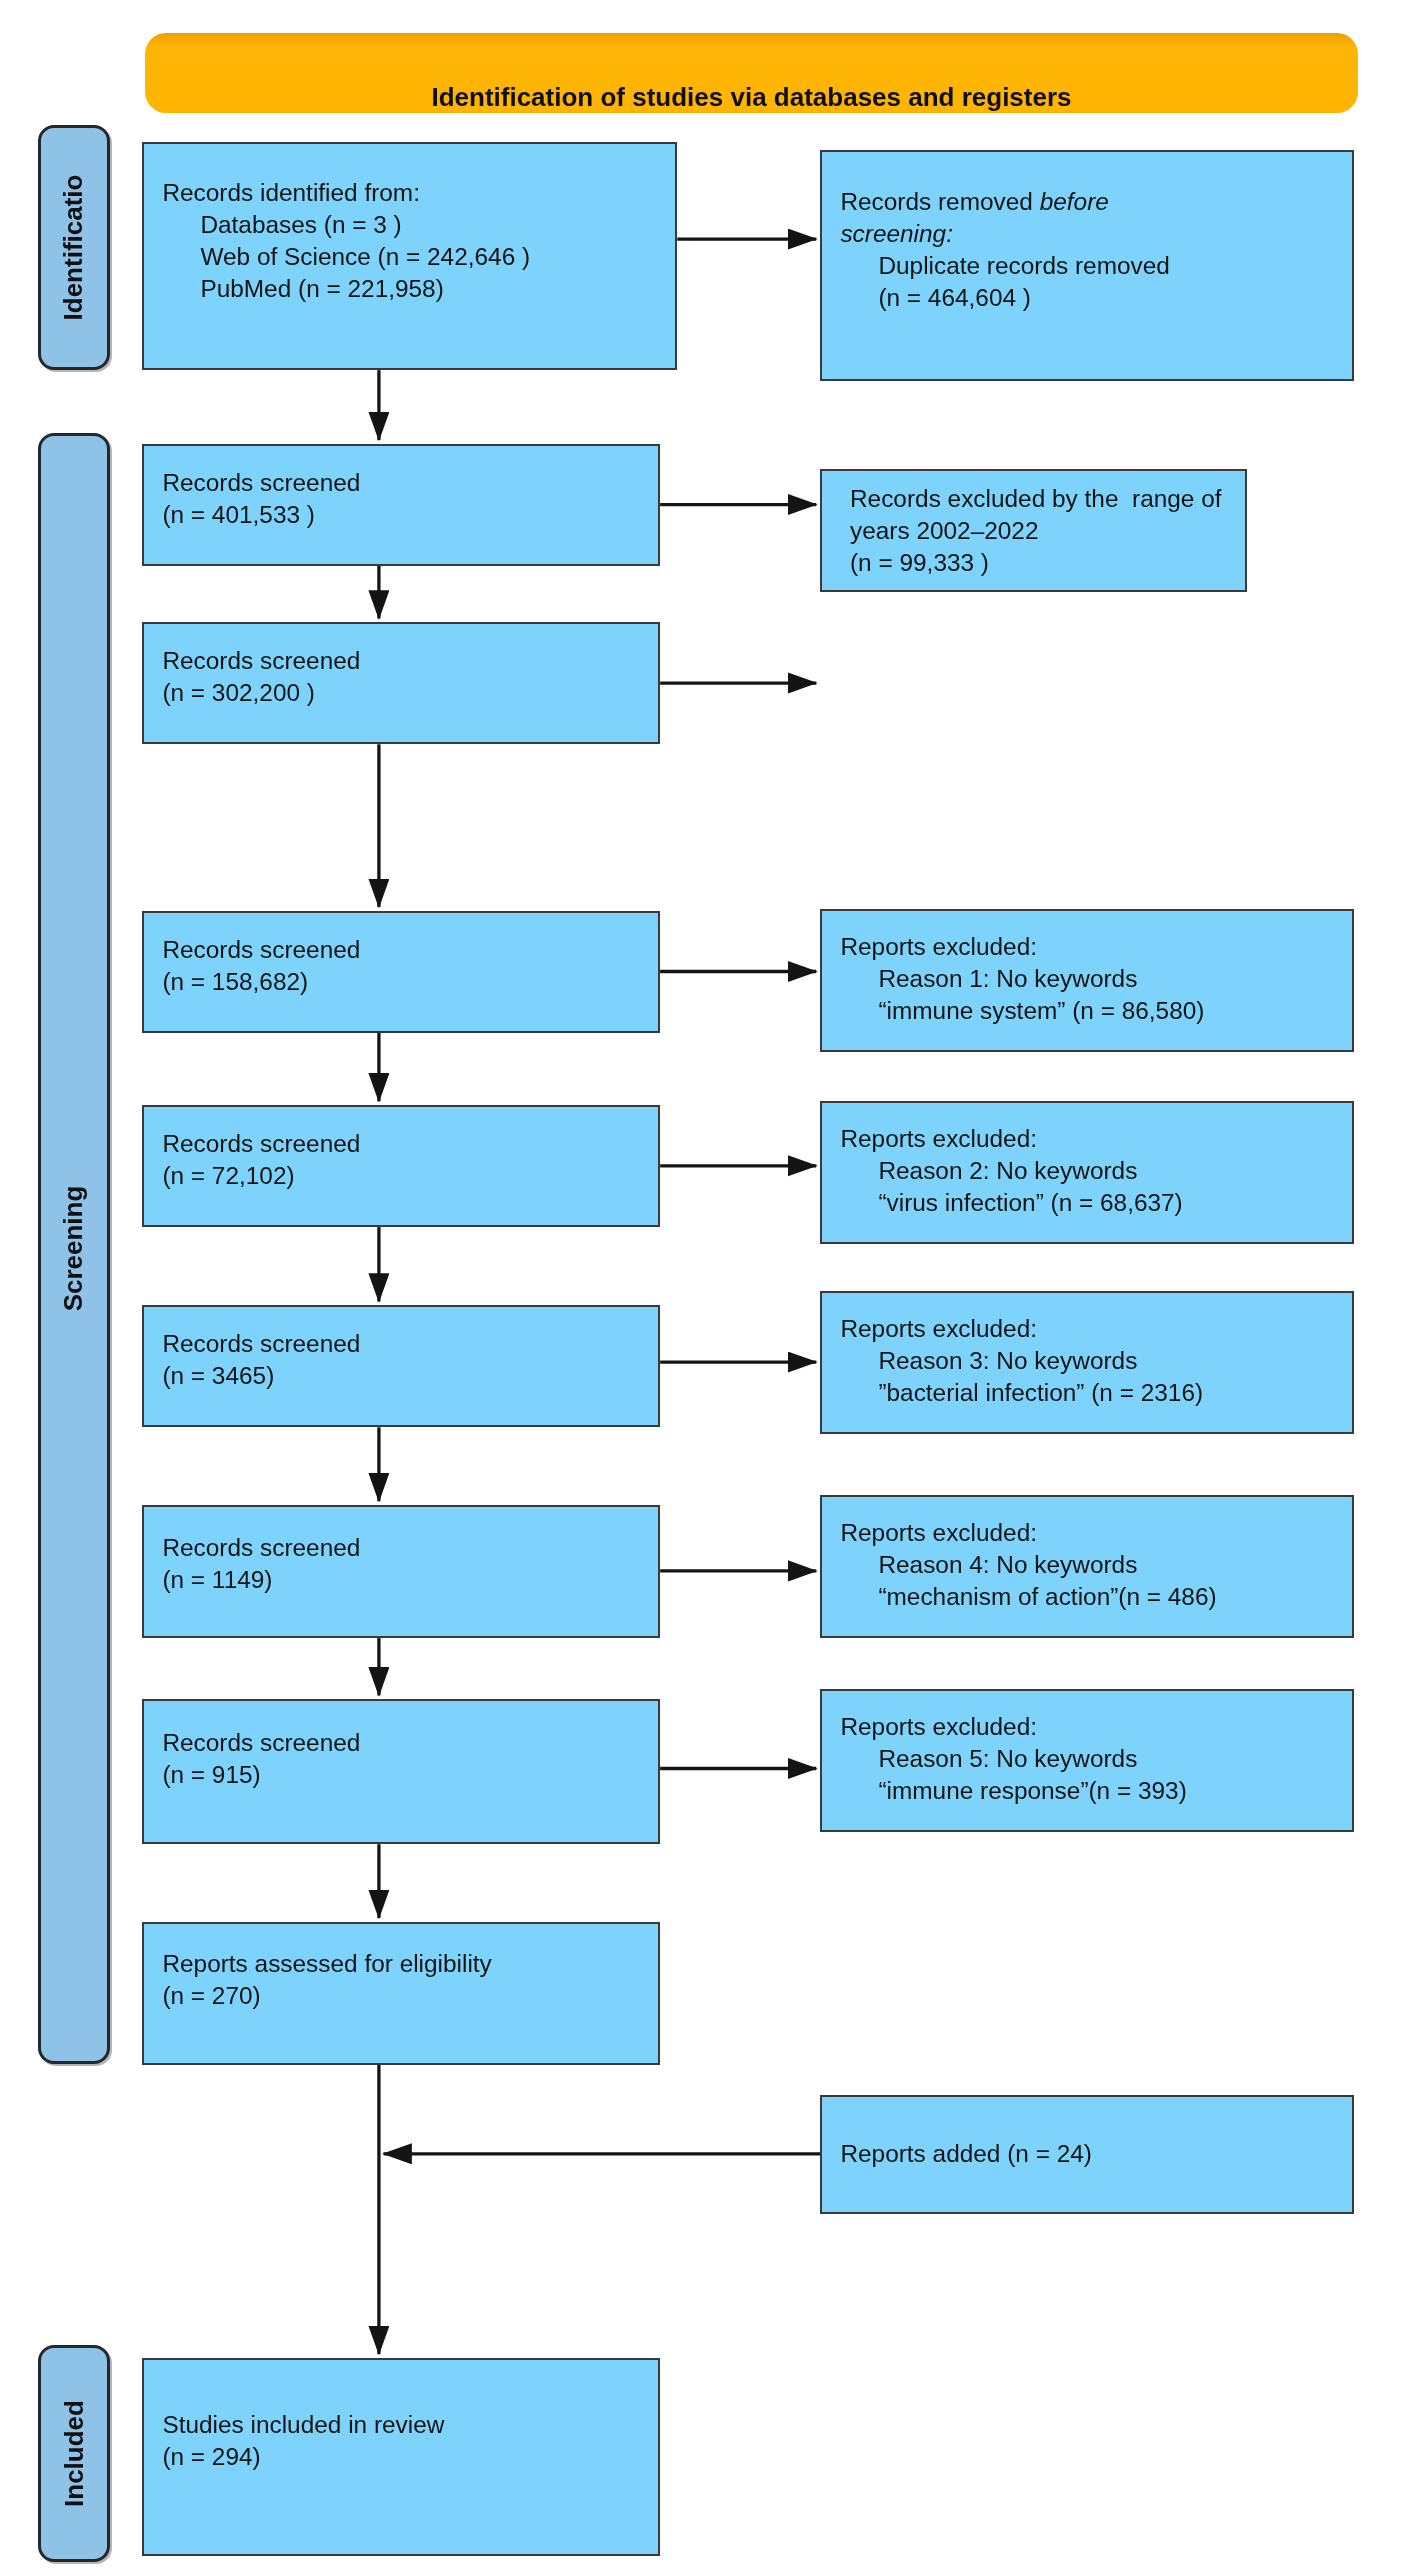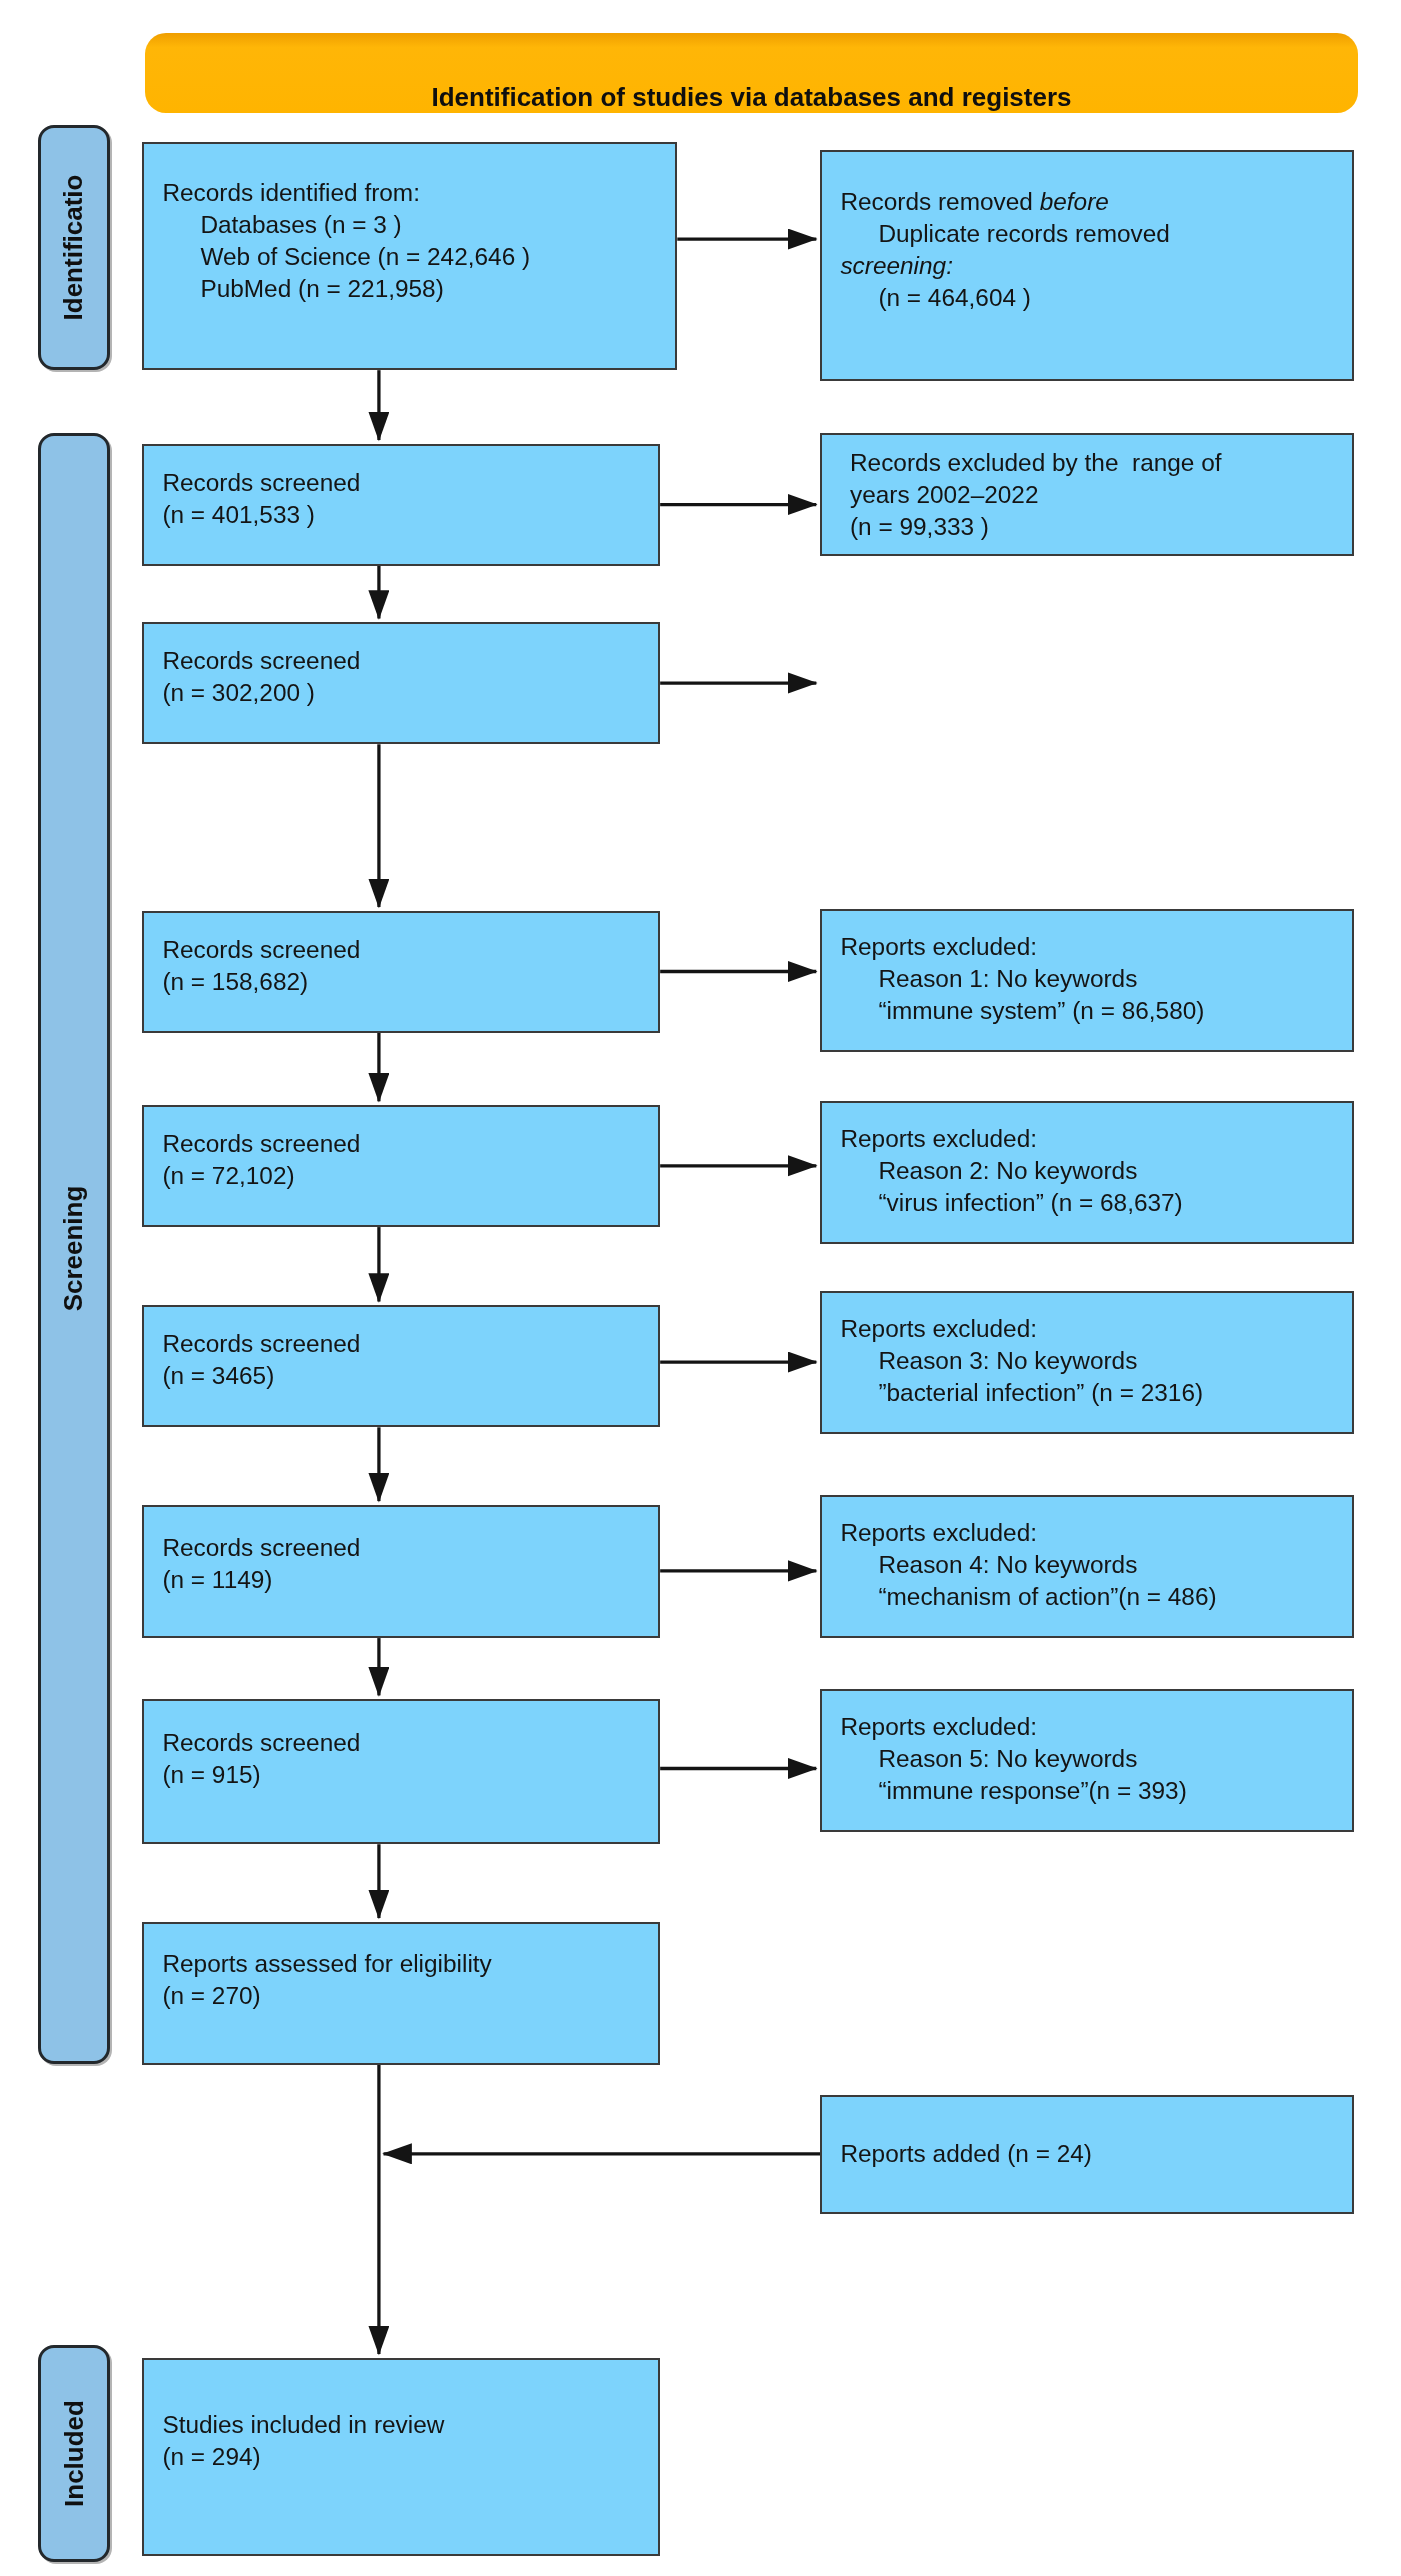--- a/index.html
+++ b/index.html
@@ -128,26 +128,26 @@
     <div class="line">(n = 270)</div>
   </div>
 
   <div class="box" style="left:142px;top:2358px;width:518px;height:198px;padding-top:49px;">
     <div class="line">Studies included in review</div>
     <div class="line">(n = 294)</div>
   </div>
 
   <div class="box" style="left:820px;top:134px;width:534px;height:231px;padding-top:34px;margin-top:16px;">
     <div class="line"><span>Records removed </span><span class="it">before</span></div>
+    <div class="line"><span class="it">screening:</span></div>
     <div class="line ind">Duplicate records removed</div>
-    <div class="line"><span class="it">screening:</span></div>
     <div class="line ind">(n = 464,604 )</div>
   </div>
 
-  <div class="box" style="left:820px;top:433px;width:534px;height:123px;padding-top:12px;padding-left:28px;">
+  <div class="box" style="left:820px;top:469px;width:427px;height:123px;padding-top:12px;padding-left:28px;">
     <div class="line">Records excluded by the  range of</div>
     <div class="line">years 2002–2022</div>
     <div class="line">(n = 99,333 )</div>
   </div>
 
 
   <div class="box" style="left:820px;top:909px;width:534px;height:143px;padding-top:20px;">
     <div class="line">Reports excluded:</div>
     <div class="line ind">Reason 1: No keywords</div>
     <div class="line ind">“immune system” (n = 86,580)</div>

